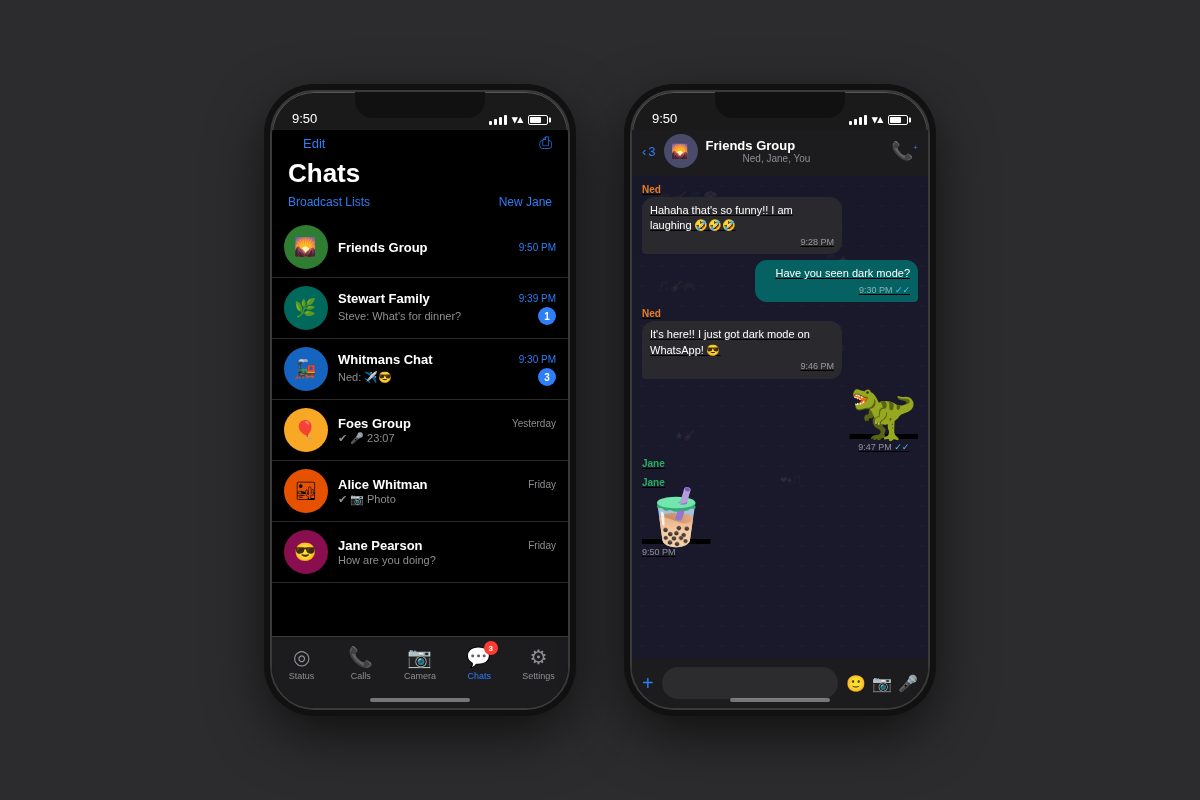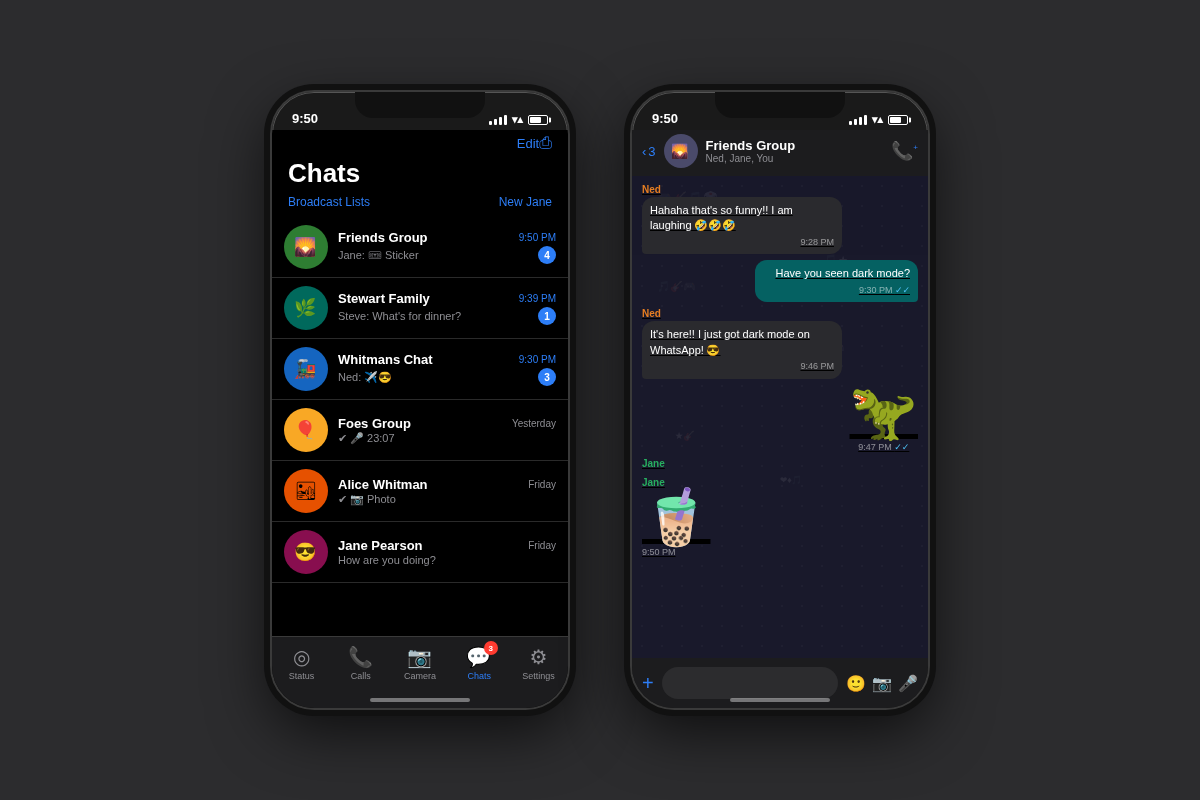--- a/index.html
+++ b/index.html
@@ -47,21 +47,21 @@
       height: 38px;
       display: flex;
       align-items: flex-end;
       justify-content: space-between;
       padding: 0 20px 4px;
       color: #fff;
       font-size: 11px;
       font-weight: 600;
       flex-shrink: 0;
     }
-    .status-bar .time { font-size: 13px; font-weight: 700; }
+    .status-bar .time { font-size: 13px; font-weight: 400; }
     .status-icons { display: flex; gap: 5px; align-items: center; }
     .signal-bar { display: flex; gap: 2px; align-items: flex-end; }
     .signal-bar span {
       background: #fff;
       width: 3px;
       border-radius: 1px;
     }
     .signal-bar span:nth-child(1) { height: 4px; }
     .signal-bar span:nth-child(2) { height: 6px; }
     .signal-bar span:nth-child(3) { height: 8px; }
@@ -105,23 +105,24 @@
     
     .chats-screen {
       background: #000;
     }
     .chats-header {
       padding: 4px 16px 8px;
       flex-shrink: 0;
     }
     .chats-topbar {
       display: flex;
-      justify-content: flex-end;
+      justify-content: space-between;
       align-items: center;
       margin-bottom: 6px;
+      margin-left: 15px;
     }
     .edit-btn { color: #2d7ef7; font-size: 13px; }
     .compose-btn { color: #2d7ef7; font-size: 16px; }
     .chats-title { font-size: 26px; font-weight: 700; color: #fff; margin-bottom: 6px; }
     .chats-actions {
       display: flex;
       justify-content: space-between;
       align-items: flex-end;
     }
     .broadcast-btn { color: #2d7ef7; font-size: 12px; }
@@ -242,21 +243,21 @@
       border-radius: 50%;
       background: #4a4a6a;
       display: flex;
       align-items: center;
       justify-content: center;
       font-size: 14px;
       flex-shrink: 0;
     }
     .group-info { flex: 1; }
     .group-name { font-size: 13px; font-weight: 600; color: #fff; }
-    .group-members { font-size: 10px; color: #8e8e93; }
+    .group-members { font-size: 10px; color: #8e8e93; margin-left: 37px; }
     .call-btn { color: #2d7ef7; font-size: 18px; }
 
     
     .chat-messages {
       flex: 1;
       overflow: hidden;
       padding: 8px 10px;
       display: flex;
       flex-direction: column;
       gap: 6px;
@@ -364,24 +365,20 @@
     </div>
 
     <div class="chat-list">
 
       <div class="chat-item">
         <div class="chat-avatar av-green">🌄</div>
         <div class="chat-info">
           <div class="chat-name-row">
             <span class="chat-name">Friends Group</span>
             <span class="chat-time blue">9:50 PM</span>
-          </div>
-          <div class="chat-preview-row">
-            <span class="chat-preview">Jane: 🎟 Sticker</span>
-            <span class="badge">4</span>
           </div>
         </div>
       </div>
 
       <div class="chat-item">
         <div class="chat-avatar av-teal">🌿</div>
         <div class="chat-info">
           <div class="chat-name-row">
             <span class="chat-name">Stewart Family</span>
             <span class="chat-time blue">9:39 PM</span>

